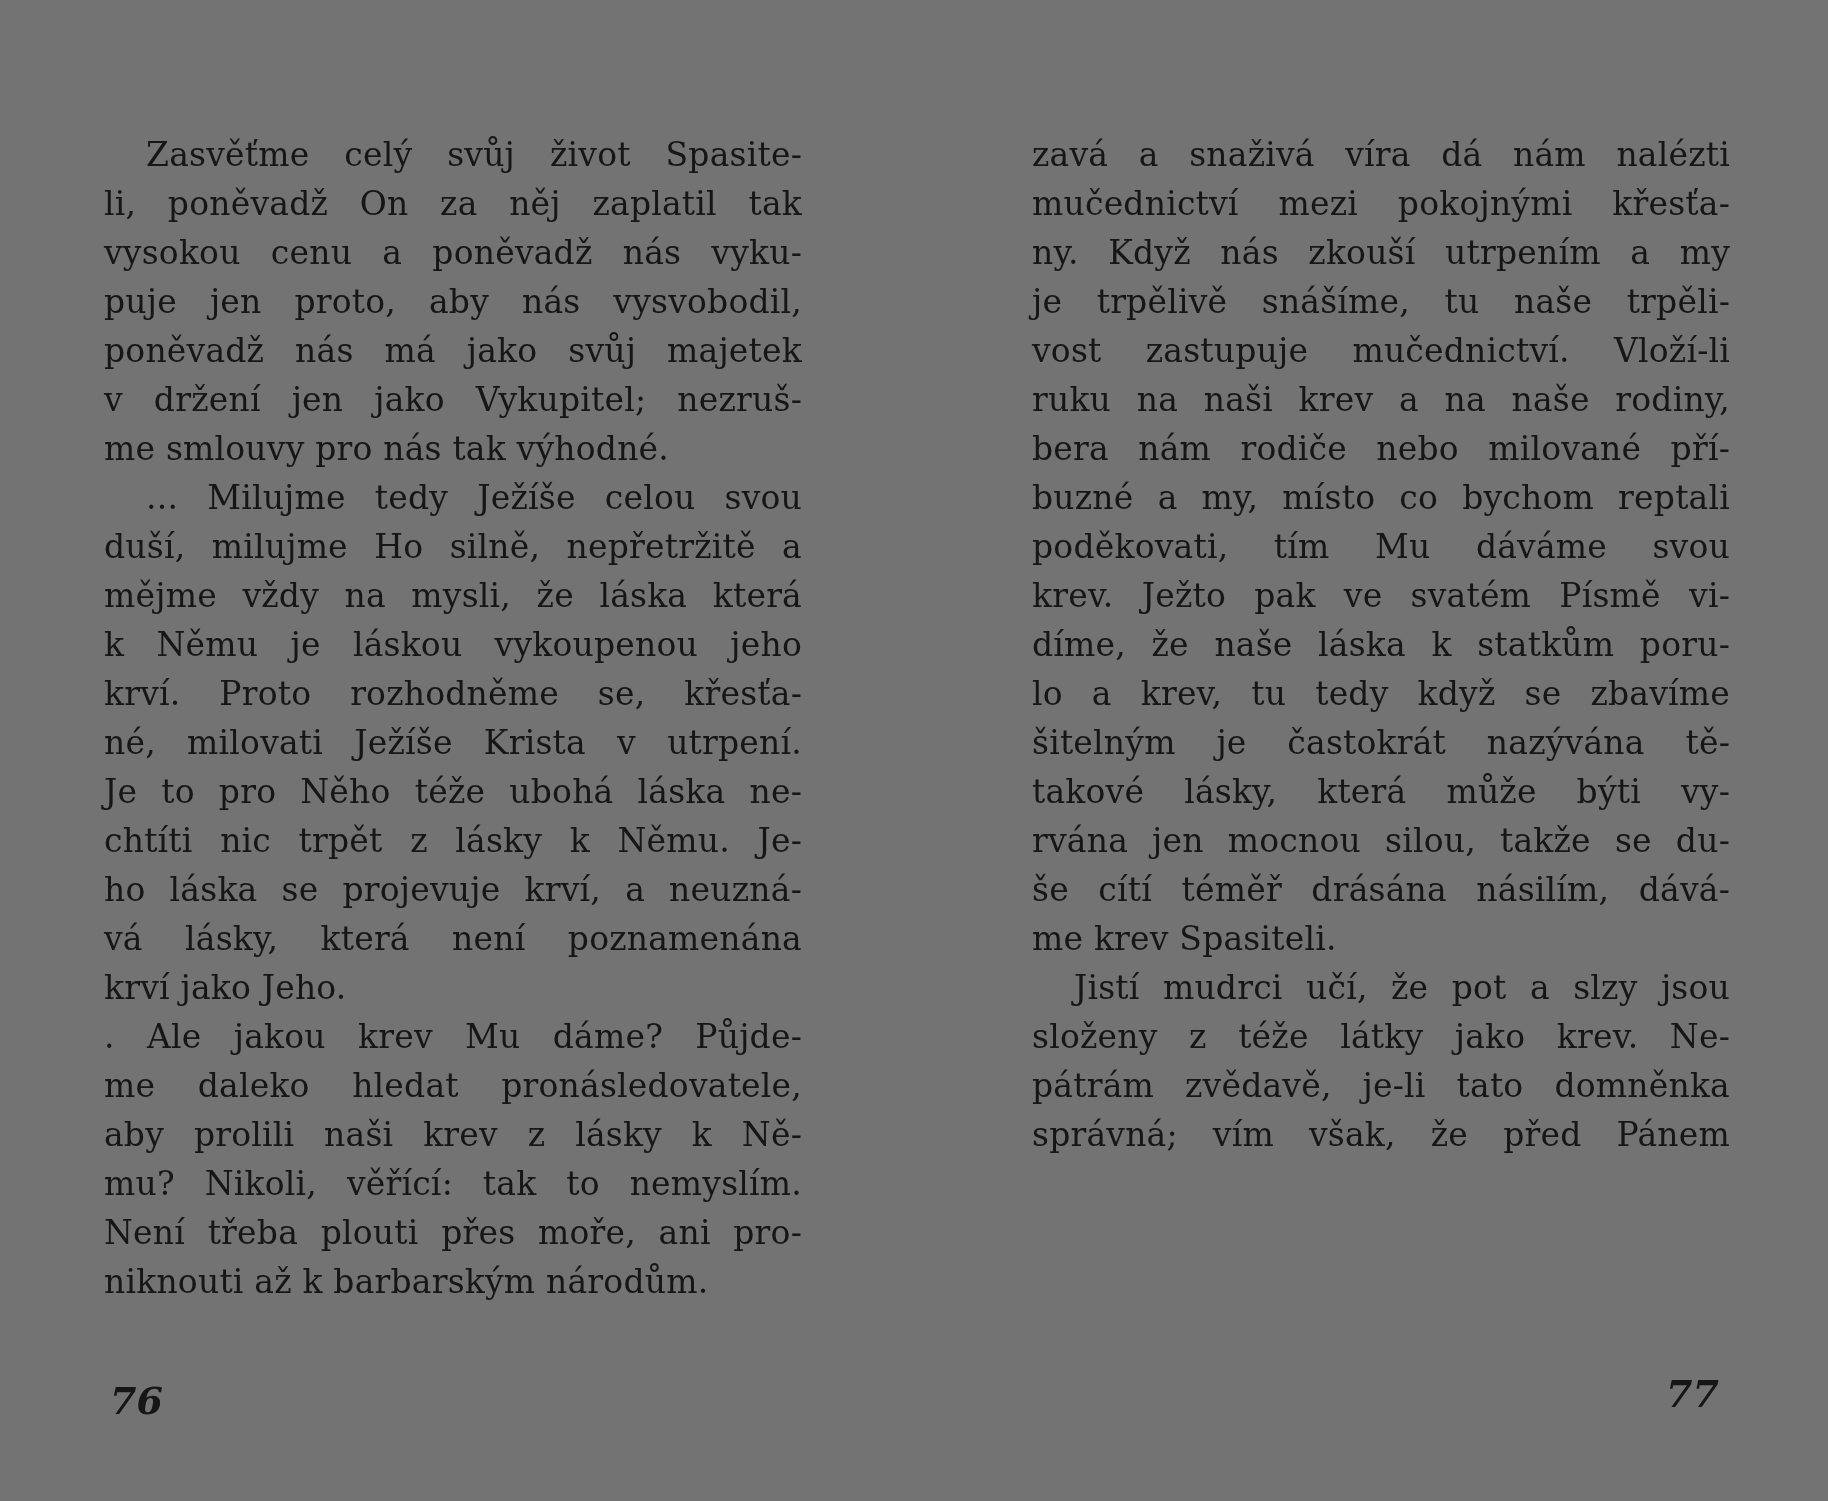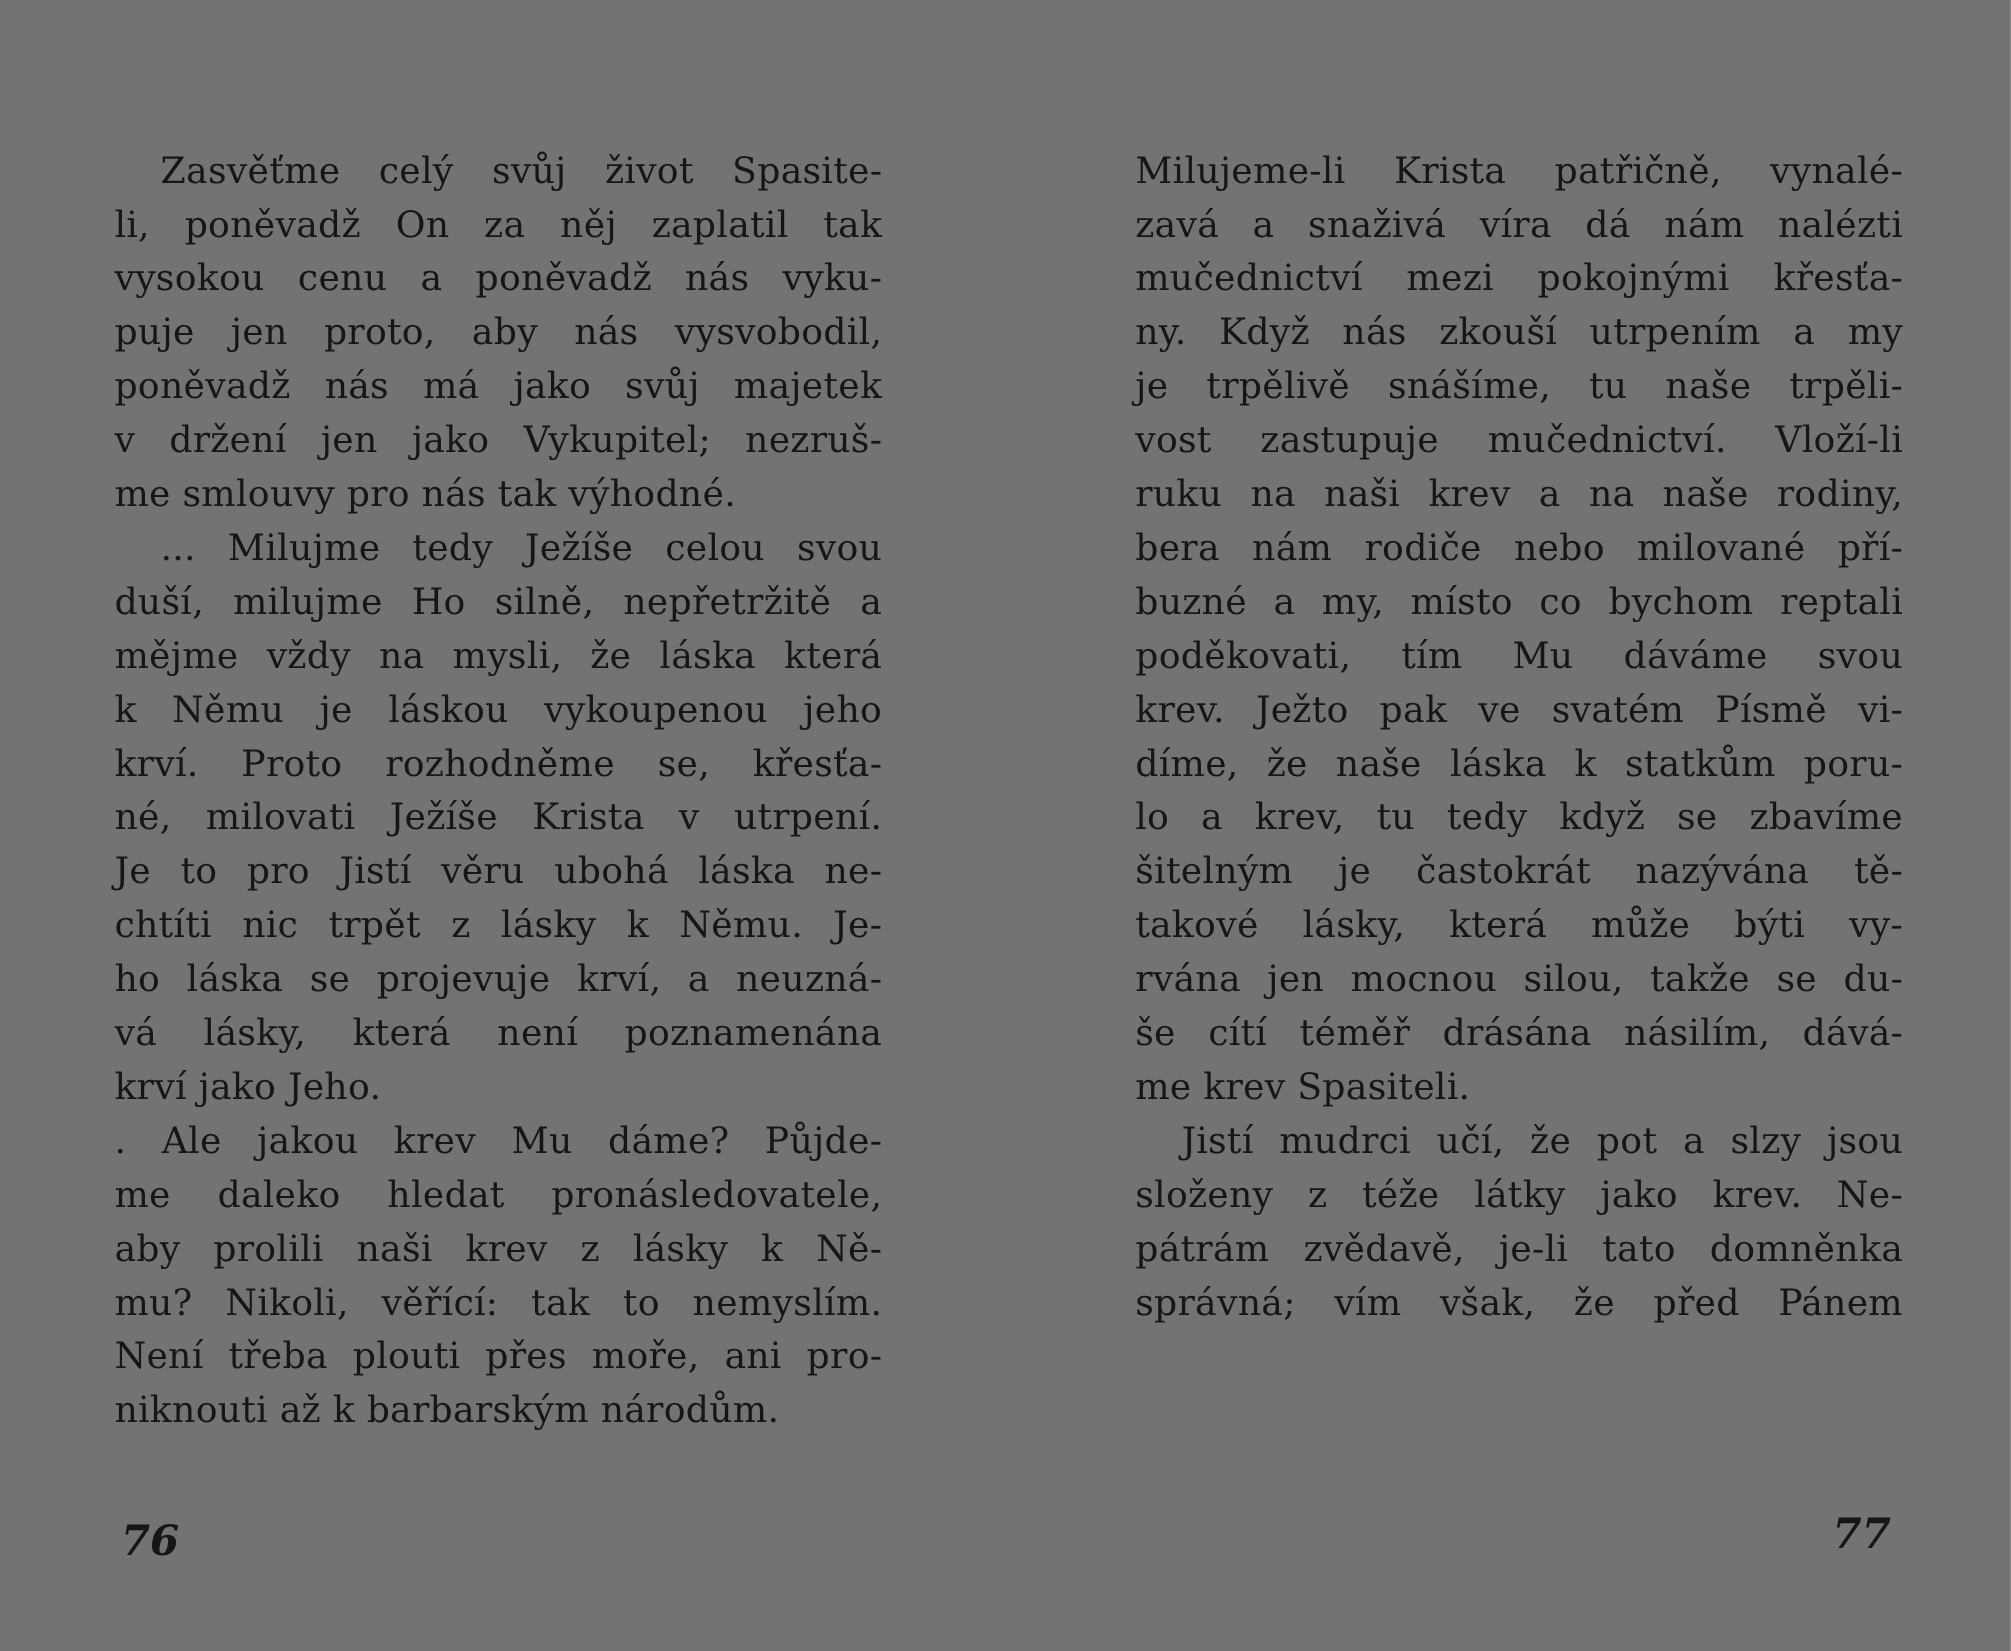--- a/index.html
+++ b/index.html
@@ -71,42 +71,41 @@
           <div class="line">v držení jen jako Vykupitel; nezruš-</div>
           <div class="line last">me smlouvy pro nás tak výhodné.</div>
         </div>
         <div class="paragraph">
           <div class="line indent">... Milujme tedy Ježíše celou svou</div>
           <div class="line">duší, milujme Ho silně, nepřetržitě a</div>
           <div class="line">mějme vždy na mysli, že láska která</div>
           <div class="line">k Němu je láskou vykoupenou jeho</div>
           <div class="line">krví. Proto rozhodněme se, křesťa-</div>
           <div class="line">né, milovati Ježíše Krista v utrpení.</div>
-          <div class="line">Je to pro Jistí věru ubohá láska ne-</div>
+          <div class="line">Je to pro Něho téže ubohá láska ne-</div>
           <div class="line">chtíti nic trpět z lásky k Němu. Je-</div>
           <div class="line">ho láska se projevuje krví, a neuzná-</div>
           <div class="line">vá lásky, která není poznamenána</div>
           <div class="line last">krví jako Jeho.</div>
         </div>
         <div class="paragraph">
           <div class="line">. Ale jakou krev Mu dáme? Půjde-</div>
           <div class="line">me daleko hledat pronásledovatele,</div>
           <div class="line">aby prolili naši krev z lásky k Ně-</div>
           <div class="line">mu? Nikoli, věřící: tak to nemyslím.</div>
           <div class="line">Není třeba plouti přes moře, ani pro-</div>
           <div class="line last">niknouti až k barbarským národům.</div>
         </div>
       </div>
     <div class="page-number">76</div>
   </div>
 
   <div class="page page--right">
     <div class="text-block">
         <div class="paragraph">
-          <div class="line">Milujeme-li Krista patřičně, vynalé-</div>
           <div class="line">zavá a snaživá víra dá nám nalézti</div>
           <div class="line">mučednictví mezi pokojnými křesťa-</div>
           <div class="line">ny. Když nás zkouší utrpením a my</div>
           <div class="line">je trpělivě snášíme, tu naše trpěli-</div>
           <div class="line">vost zastupuje mučednictví. Vloží-li</div>
           <div class="line">ruku na naši krev a na naše rodiny,</div>
           <div class="line">bera nám rodiče nebo milované pří-</div>
           <div class="line">buzné a my, místo co bychom reptali</div>
           <div class="line">poděkovati, tím Mu dáváme svou</div>
           <div class="line">krev. Ježto pak ve svatém Písmě vi-</div>

